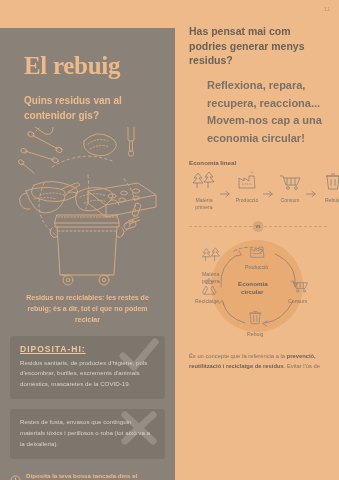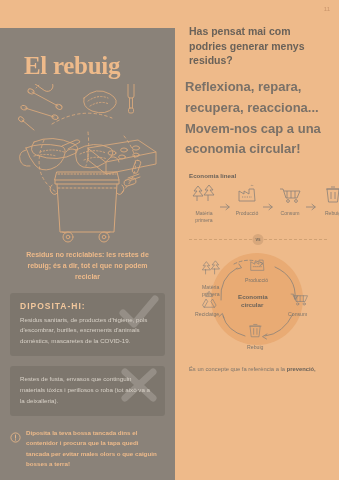--- a/index.html
+++ b/index.html
@@ -57,20 +57,21 @@
     padding:8px 10px 9px 10px;
     overflow:hidden;
   }
   .card-mark { position:absolute; right:6px; top:2px; opacity:.20; }
   .card h3 {
     font-size:8.5px;
     color:#f2c79c;
     letter-spacing:1px;
     margin-bottom:4px;
     position:relative;
+    text-decoration:underline;
   }
   .card p {
     font-size:6.2px;
     color:#d9d2c8;
     line-height:1.75;
     position:relative;
   }
 
   .note {
     display:flex;
@@ -101,25 +102,25 @@
     color:#c8946a;
   }
   .r-title {
     font-size:10.5px;
     font-weight:bold;
     color:#6a6259;
     line-height:1.4;
     padding:24px 18px 0 14px;
   }
   .r-lead {
-    font-size:13px;
+    font-size:11px;
     font-weight:bold;
     color:#7a7168;
     line-height:1.6;
-    padding:9px 16px 0 10px;
+    padding:9px 16px 0 32px;
   }
   .sec-label {
     font-size:6.2px;
     font-weight:bold;
     color:#6a6259;
     padding:12px 0 0 14px;
   }
 
   
   .linear {
@@ -189,20 +190,21 @@
   .photo svg { position:absolute; left:0; top:0; }
 </style>
 </head>
 <body>
 
 <div class="page">
 
   <div class="left">
 
     <div class="left-title">El rebuig</div>
+    <div class="left-sub">Quins residus van al contenidor gis?</div>
 
     <div class="illus">
       <svg width="175" height="160" viewBox="0 0 175 160">
         <g fill="none" stroke="#d8a87c" stroke-width="0.9" stroke-linecap="round" stroke-linejoin="round">
 
           <g>
             <path d="M32 8 L58 22"></path>
               <ellipse cx="31" cy="7.4" rx="3.2" ry="2.3" transform="rotate(28 31 7.4)"></ellipse>
               <ellipse cx="59" cy="22.8" rx="3.2" ry="2.3" transform="rotate(28 59 22.8)"></ellipse>
             <path d="M25 24 L54 33"></path>

